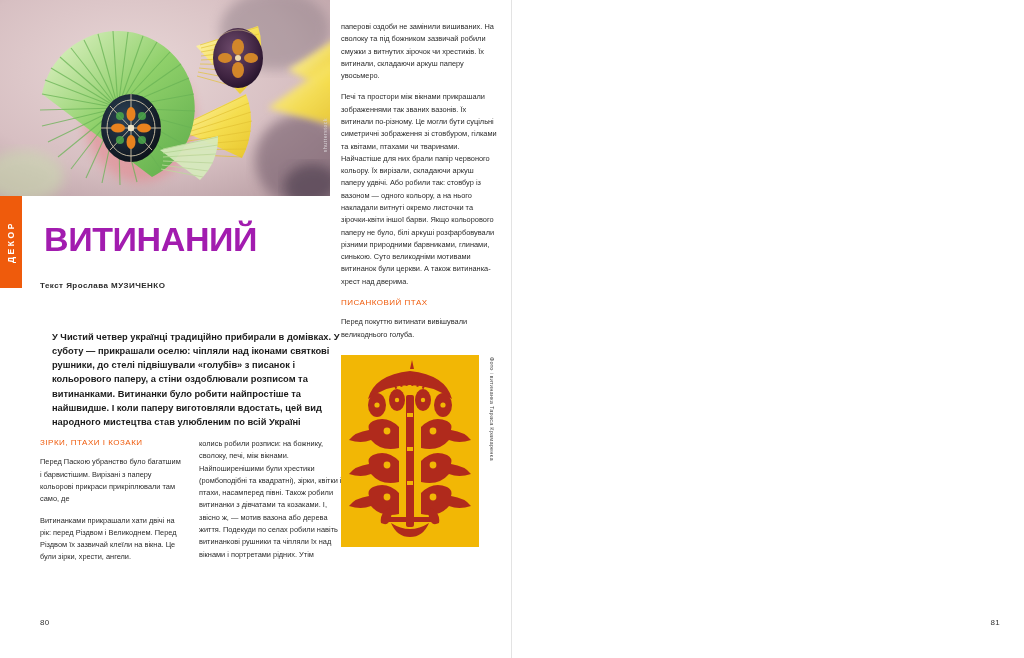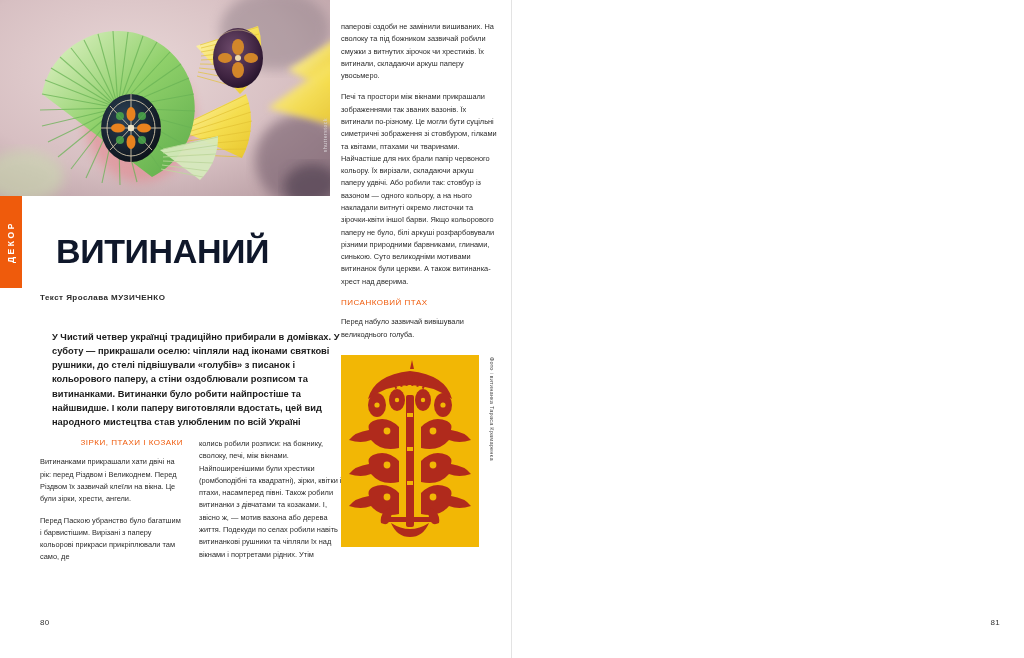--- a/index.html
+++ b/index.html
@@ -41,21 +41,21 @@
     transform:translate(-50%,-50%) rotate(180deg);
     writing-mode:vertical-rl;
     color:#fff;font-size:8.5px;font-weight:700;letter-spacing:2.6px;
     white-space:nowrap;
   }
 
   
   .headline-wrap{position:absolute;left:40px;top:218px;width:300px;}
   .headline{
     font-size:34px;line-height:1.02;font-weight:700;letter-spacing:-0.4px;
-    color:#0f172a;text-transform:uppercase;margin:16px;
+    color:#a21caf;text-transform:uppercase;margin:4px;
   }
   .headline .l2{display:block;}
   .byline{
     margin-top:24px;font-size:8px;font-weight:700;letter-spacing:.45px;color:#2b2b2b;
   }
 
   
   .lede{
     position:absolute;left:52px;top:330px;width:300px;
     font-size:9.3px;line-height:1.52;font-weight:700;color:#1a1a1a;
@@ -74,21 +74,21 @@
     margin:3px 0 9px 0;
     font-size:7.4px;line-height:1.66;color:#2a2a2a;
     text-align:left;
     -webkit-hyphens:auto;hyphens:auto;
   }
   h3.sect{
     margin:10px 0 8px 0;
     font-size:8px;font-weight:400;letter-spacing:.5px;
     color:#ef5b0c;text-transform:uppercase;line-height:1.3;
   }
-  h3.sect.first{margin-top:0;text-align:right;}
+  h3.sect.first{margin-top:0;}
 
   
   .illo-wrap{position:relative;margin:14px 0 0 0;width:138px;}
   .illo{
     width:138px;height:192px;background:#f2b705;display:block;
   }
   .illo-credit{
     position:absolute;right:-16px;top:2px;
     writing-mode:vertical-rl;
     font-size:5.6px;letter-spacing:.2px;color:#4a4a4a;
@@ -287,30 +287,30 @@
       <h1 class="headline">
         <span>ВИТИНАНИЙ</span>
       </h1>
       <div class="byline">Текст Ярослава МУЗИЧЕНКО</div>
     </div>
 
     <div class="lede">У Чистий четвер українці традиційно прибирали в домівках. У суботу — прикрашали оселю: чіпляли над іконами святкові рушники, до стелі підвішували «голубів» з писанок і кольорового паперу, а стіни оздоблювали розписом та витинанками. Витинанки було робити найпростіше та найшвидше. І коли паперу виготовляли вдостать, цей вид народного мистецтва став улюбленим по всій Україні</div>
 
     <div class="cols2">
       <h3 class="sect first">ЗІРКИ, ПТАХИ І КОЗАКИ</h3>
+      <p class="body">Перед Паскою убранство було багатшим і барвистішим. Вирізані з паперу кольорові прикраси прикріплювали там само, де</p>
       <p class="body">Витинанками прикрашали хати двічі на рік: перед Різдвом і Великоднем. Перед Різдвом їх зазвичай клеїли на вікна. Це були зірки, хрести, ангели.</p>
-      <p class="body">Перед Паскою убранство було багатшим і барвистішим. Вирізані з паперу кольорові прикраси прикріплювали там само, де</p>
       <p class="body">колись робили розписи: на божнику, сволоку, печі, між вікнами. Найпоширенішими були хрестики (ромбоподібні та квадратні), зірки, квітки і птахи, насамперед півні. Також робили витинанки з дівчатами та козаками. І, звісно ж, — мотив вазона або дерева життя. Подекуди по селах робили навіть витинанкові рушники та чіпляли їх над вікнами і портретами рідних. Утім</p>
     </div>
 
     <div class="cols-mid">
       <p class="body">паперові оздоби не замінили вишиваних. На сволоку та під божником зазвичай робили смужки з витнутих зірочок чи хрестиків. Їх витинали, складаючи аркуш паперу увосьмеро.</p>
       <p class="body">Печі та простори між вікнами прикрашали зображеннями так званих вазонів. Їх витинали по-різному. Це могли бути суцільні симетричні зображення зі стовбуром, гілками та квітами, птахами чи тваринами. Найчастіше для них брали папір червоного кольору. Їх вирізали, складаючи аркуш паперу удвічі. Або робили так: стовбур із вазоном — одного кольору, а на нього накладали витнуті окремо листочки та зірочки-квіти іншої барви. Якщо кольорового паперу не було, білі аркуші розфарбовували різними природними барвниками, глинами, синькою. Суто великодніми мотивами витинанок були церкви. А також витинанка-хрест над дверима.</p>
       <h3 class="sect">ПИСАНКОВИЙ ПТАХ</h3>
-      <p class="body">Перед набуло зазвичай вивішували великоднього голуба.</p>
+      <p class="body">Перед покуттю витинати вивішували великоднього голуба.</p>
 
       <div class="illo-wrap">
         <svg class="illo" viewBox="0 0 138 192">
           <rect width="138" height="192" fill="#f2b705"></rect>
           <g fill="#b02a1c">
 
             <rect x="65" y="40" width="8" height="132" rx="2"></rect>
 
             <path d="M50,168 q19,12 38,0 q-6,14 -19,14 q-13,0 -19,-14 Z"></path>
             <path d="M46,162 h46 v5 h-46 Z"></path>

